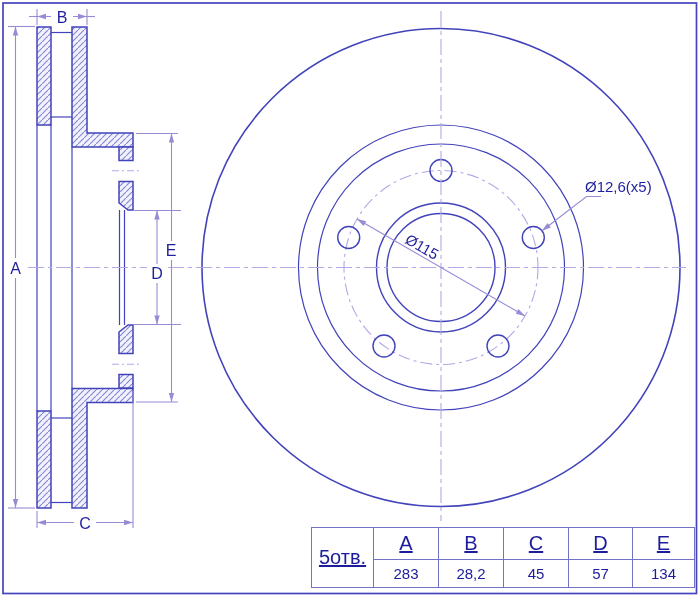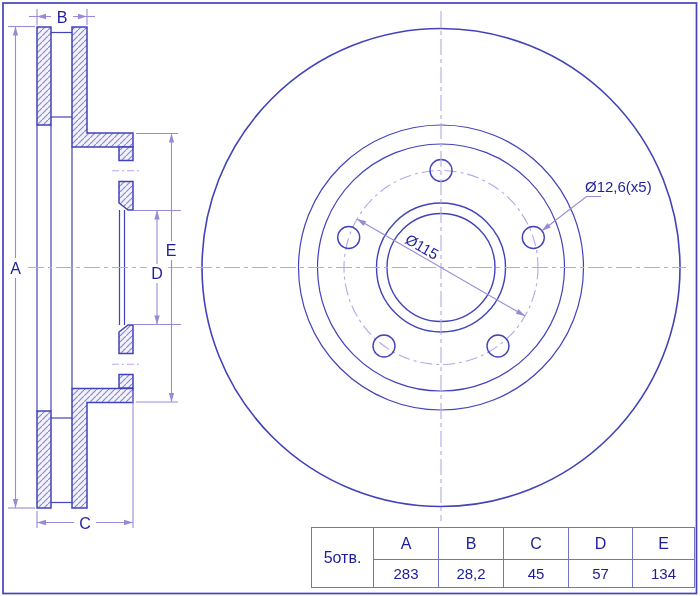--- a/index.html
+++ b/index.html
@@ -4,21 +4,21 @@
 <style>
   html,body{margin:0;padding:0;background:#ffffff;}
   .stage{position:relative;width:700px;height:596px;background:#ffffff;overflow:hidden;
          font-family:"Liberation Sans", sans-serif;}
   svg{position:absolute;left:0;top:0;}
   .dim-label{font-family:"Liberation Sans", sans-serif;font-size:16px;fill:#1f1f9e;}
   .note-label{font-family:"Liberation Sans", sans-serif;font-size:15px;fill:#1f1f9e;}
   table.spec{position:absolute;left:311px;top:527px;border-collapse:collapse;table-layout:fixed;
              color:#1c1c9c;font-size:15px;text-align:center;background:#ffffff;}
   table.spec td, table.spec th{border:1.3px solid #7272c8;padding:0;font-weight:normal;}
-  table.spec .hdr{height:32px;font-size:16px;}
+  table.spec .hdr{height:32px;font-size:20px;text-decoration:underline;}
   table.spec .val{height:28px;}
 </style>
 </head>
 <body>
 
 <div class="stage">
 
 <svg width="700" height="596" viewBox="0 0 700 596">
   <defs>
     <pattern id="hatch" patternUnits="userSpaceOnUse" width="6" height="6">

